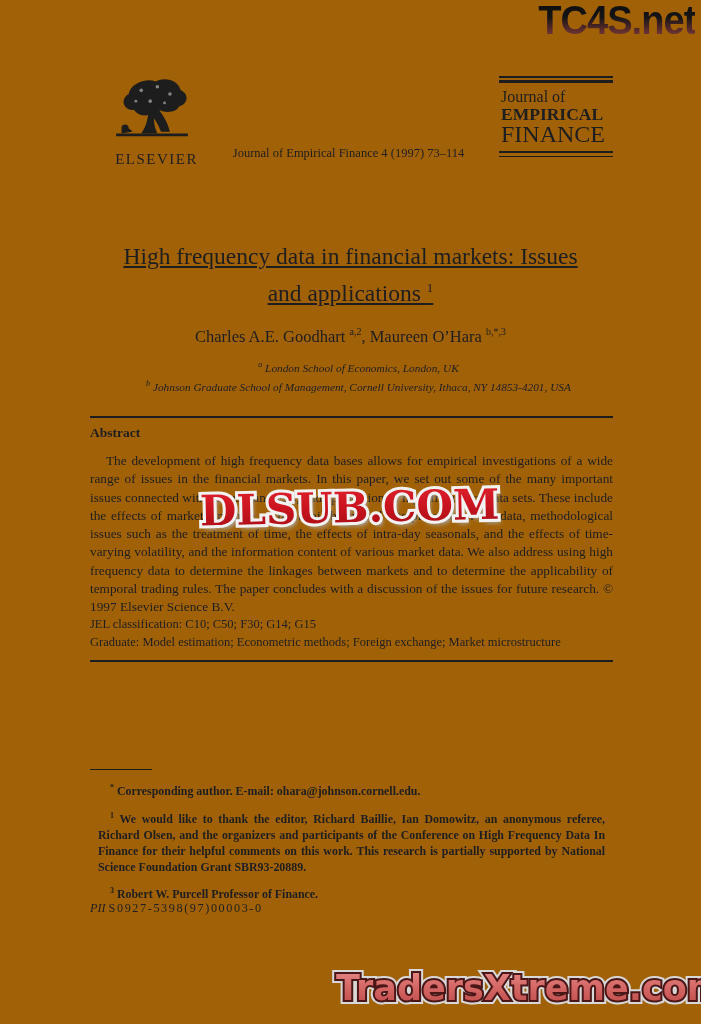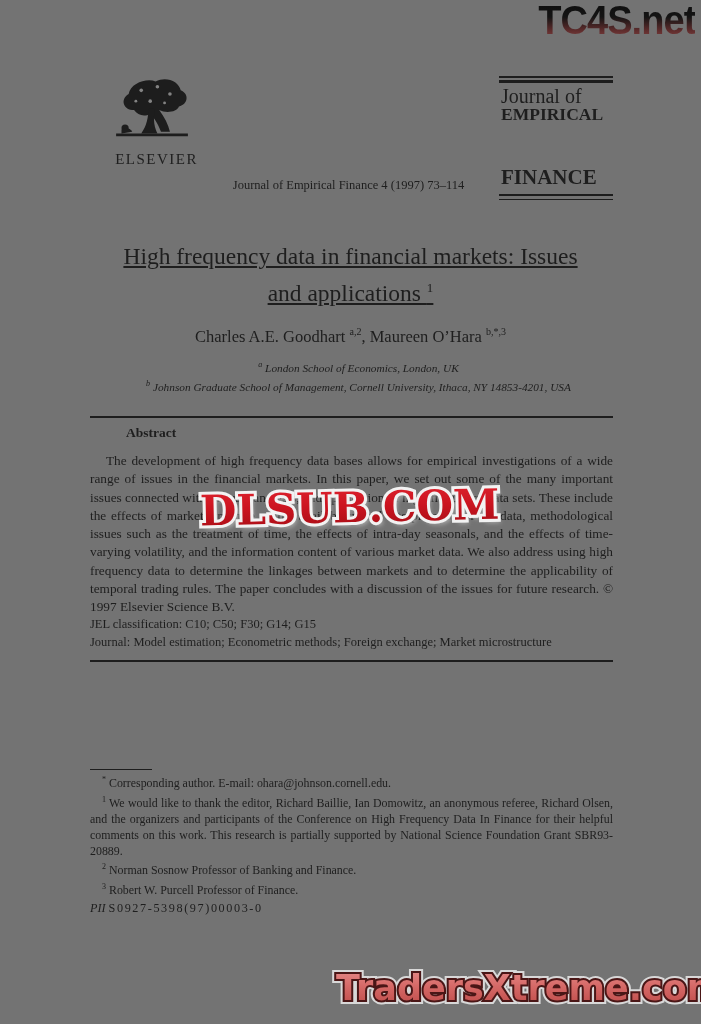--- a/index.html
+++ b/index.html
@@ -1,18 +1,18 @@
 <!DOCTYPE html>
 <html><head>
 <meta charset="utf-8">
 <style>
   html,body { margin:0; padding:0; background:#ffffff; }
   .page {
     position:relative; width:701px; height:1024px; margin:0 auto;
-    background:#737373; overflow:hidden;
+    background:#a16207; overflow:hidden;
     font-family:"Liberation Serif", serif; color:#1e1e1e;
   }
 
   
   .wm-top {
     position:absolute; top:-2px; right:6px; z-index:6;
     font-family:"Liberation Sans", sans-serif; font-weight:bold;
     font-size:40px; letter-spacing:-1px; transform:scaleX(0.95); transform-origin:right top;
     background:linear-gradient(180deg,#0c0c0c 0%,#141414 42%,#5e2c2c 72%,#8e4a4a 100%);
     -webkit-background-clip:text; background-clip:text;
@@ -53,52 +53,52 @@
   
   .header { position:absolute; top:76px; left:90px; width:523px; display:flex; align-items:stretch; }
   .pub-block { width:108px; text-align:right; }
   .pub-name { font-size:15px; letter-spacing:1.5px; margin-top:1px; }
   .journal-line { flex:1; text-align:center; align-self:flex-end; font-size:12.5px; padding-bottom:7px; }
   .masthead { width:114px; }
   .mrule .thin  { height:1.5px; background:#1d1d1d; }
   .mrule .thick { height:2.5px; background:#1d1d1d; }
   .mrule .gap   { height:2.5px; }
   .mast-text { padding:5px 0 6px 2px; }
-  .mast-text .m1 { font-size:20px;   line-height:17px; }
+  .mast-text .m1 { font-size:16px;   line-height:17px; }
   .mast-text .m2 { font-size:17.5px; line-height:19px; font-weight:bold; }
-  .mast-text .m3 { font-size:21px;   line-height:21px; font-weight:bold;margin-top:43px; }
+  .mast-text .m3 { font-size:24px;   line-height:21px; font-weight:normal; }
 
   
   .title { position:absolute; top:241px; left:0; width:100%; text-align:center;
            font-size:23.5px; line-height:31px;text-decoration:underline; }
   .title sup { font-size:13px; }
   .authors { position:absolute; top:326px; left:0; width:100%; text-align:center; font-size:16.5px; }
   .authors sup { font-size:10px;margin-top:24px; }
   .affils { position:absolute; top:357px; left:8px; width:100%; text-align:center;
             font-style:italic; font-size:11.3px; line-height:15px; }
   .affils sup { font-size:8px; font-style:italic; }
 
   .rule { position:absolute; left:90px; width:523px; height:1.6px; background:#1d1d1d; }
   .rule-abstract-top { top:416px; }
   .rule-keywords-bottom { top:660px; }
 
-  .abstract-heading { position:absolute; top:425px; left:90px; font-weight:bold; font-size:13.5px;margin-left:36px; }
+  .abstract-heading { position:absolute; top:425px; left:90px; font-weight:bold; font-size:13.5px; }
   .abstract-body {
     position:absolute; top:452px; left:90px; width:523px;
     font-size:13.3px; line-height:18.3px; text-align:justify; text-indent:16px;
   }
   .jel      { position:absolute; top:617px; left:90px; width:523px; font-size:12.5px; }
   .keywords { position:absolute; top:635px; left:90px; width:523px; font-size:12.5px; }
   .label-it { }
 
   
   .fn-rule { position:absolute; top:769px; left:90px; width:62px; height:1.2px; background:#1d1d1d; }
   .footnotes { position:absolute; top:772px; left:90px; width:523px;
                font-size:11.9px; line-height:15.9px; }
-  .footnotes p { margin:0; text-indent:12px; text-align:justify; }
+  .footnotes p { margin:8px; text-indent:12px; text-align:justify;font-weight:bold; }
   .footnotes sup { font-size:8px; }
   .imprint-copyright { position:absolute; top:885px; left:90px; width:523px; font-size:12.2px; }
   .imprint-pii { position:absolute; top:901px; left:90px; width:523px; font-size:12.2px; }
   .imprint-pii .pii-label { font-style:italic; }
   .imprint-pii .pii-value { letter-spacing:1.6px;margin-top:32px; }
 </style>
 </head>
 <body>
 
 <div class="page">
@@ -174,36 +174,33 @@
 
   <div class="wm-mid">
     <span class="wmm-outline">DLSUB.COM</span>
     <span class="wmm-fill">DLSUB.COM</span>
   </div>
 
   <div class="jel">
     <span class="label-it">JEL classification:</span><span> C10; C50; F30; G14; G15</span>
   </div>
   <div class="keywords">
-    <span class="label-it">Journal:</span><span> Model estimation; Econometric methods; Foreign exchange; Market microstructure</span>
+    <span class="label-it">Graduate:</span><span> Model estimation; Econometric methods; Foreign exchange; Market microstructure</span>
   </div>
   <div class="rule rule-keywords-bottom"></div>
 
   <div class="fn-rule"></div>
   <div class="footnotes">
     <p>
       <sup>*</sup><span> Corresponding author. E-mail: ohara@johnson.cornell.edu.</span>
     </p>
     <p>
       <sup>1</sup><span> We would like to thank the editor, Richard Baillie, Ian Domowitz, an anonymous referee, Richard Olsen, and the organizers and participants of the Conference on High Frequency Data In Finance for their helpful comments on this work. This research is partially supported by National Science Foundation Grant SBR93-20889.</span>
     </p>
     <p>
-      <sup>2</sup><span> Norman Sosnow Professor of Banking and Finance.</span>
-    </p>
-    <p>
       <sup>3</sup><span> Robert W. Purcell Professor of Finance.</span>
     </p>
   </div>
 
   <div class="imprint-pii">
     <span class="pii-label">PII</span>
     <span class="pii-value">S0927-5398(97)00003-0</span>
   </div>
 
   <div class="wm-bottom">

